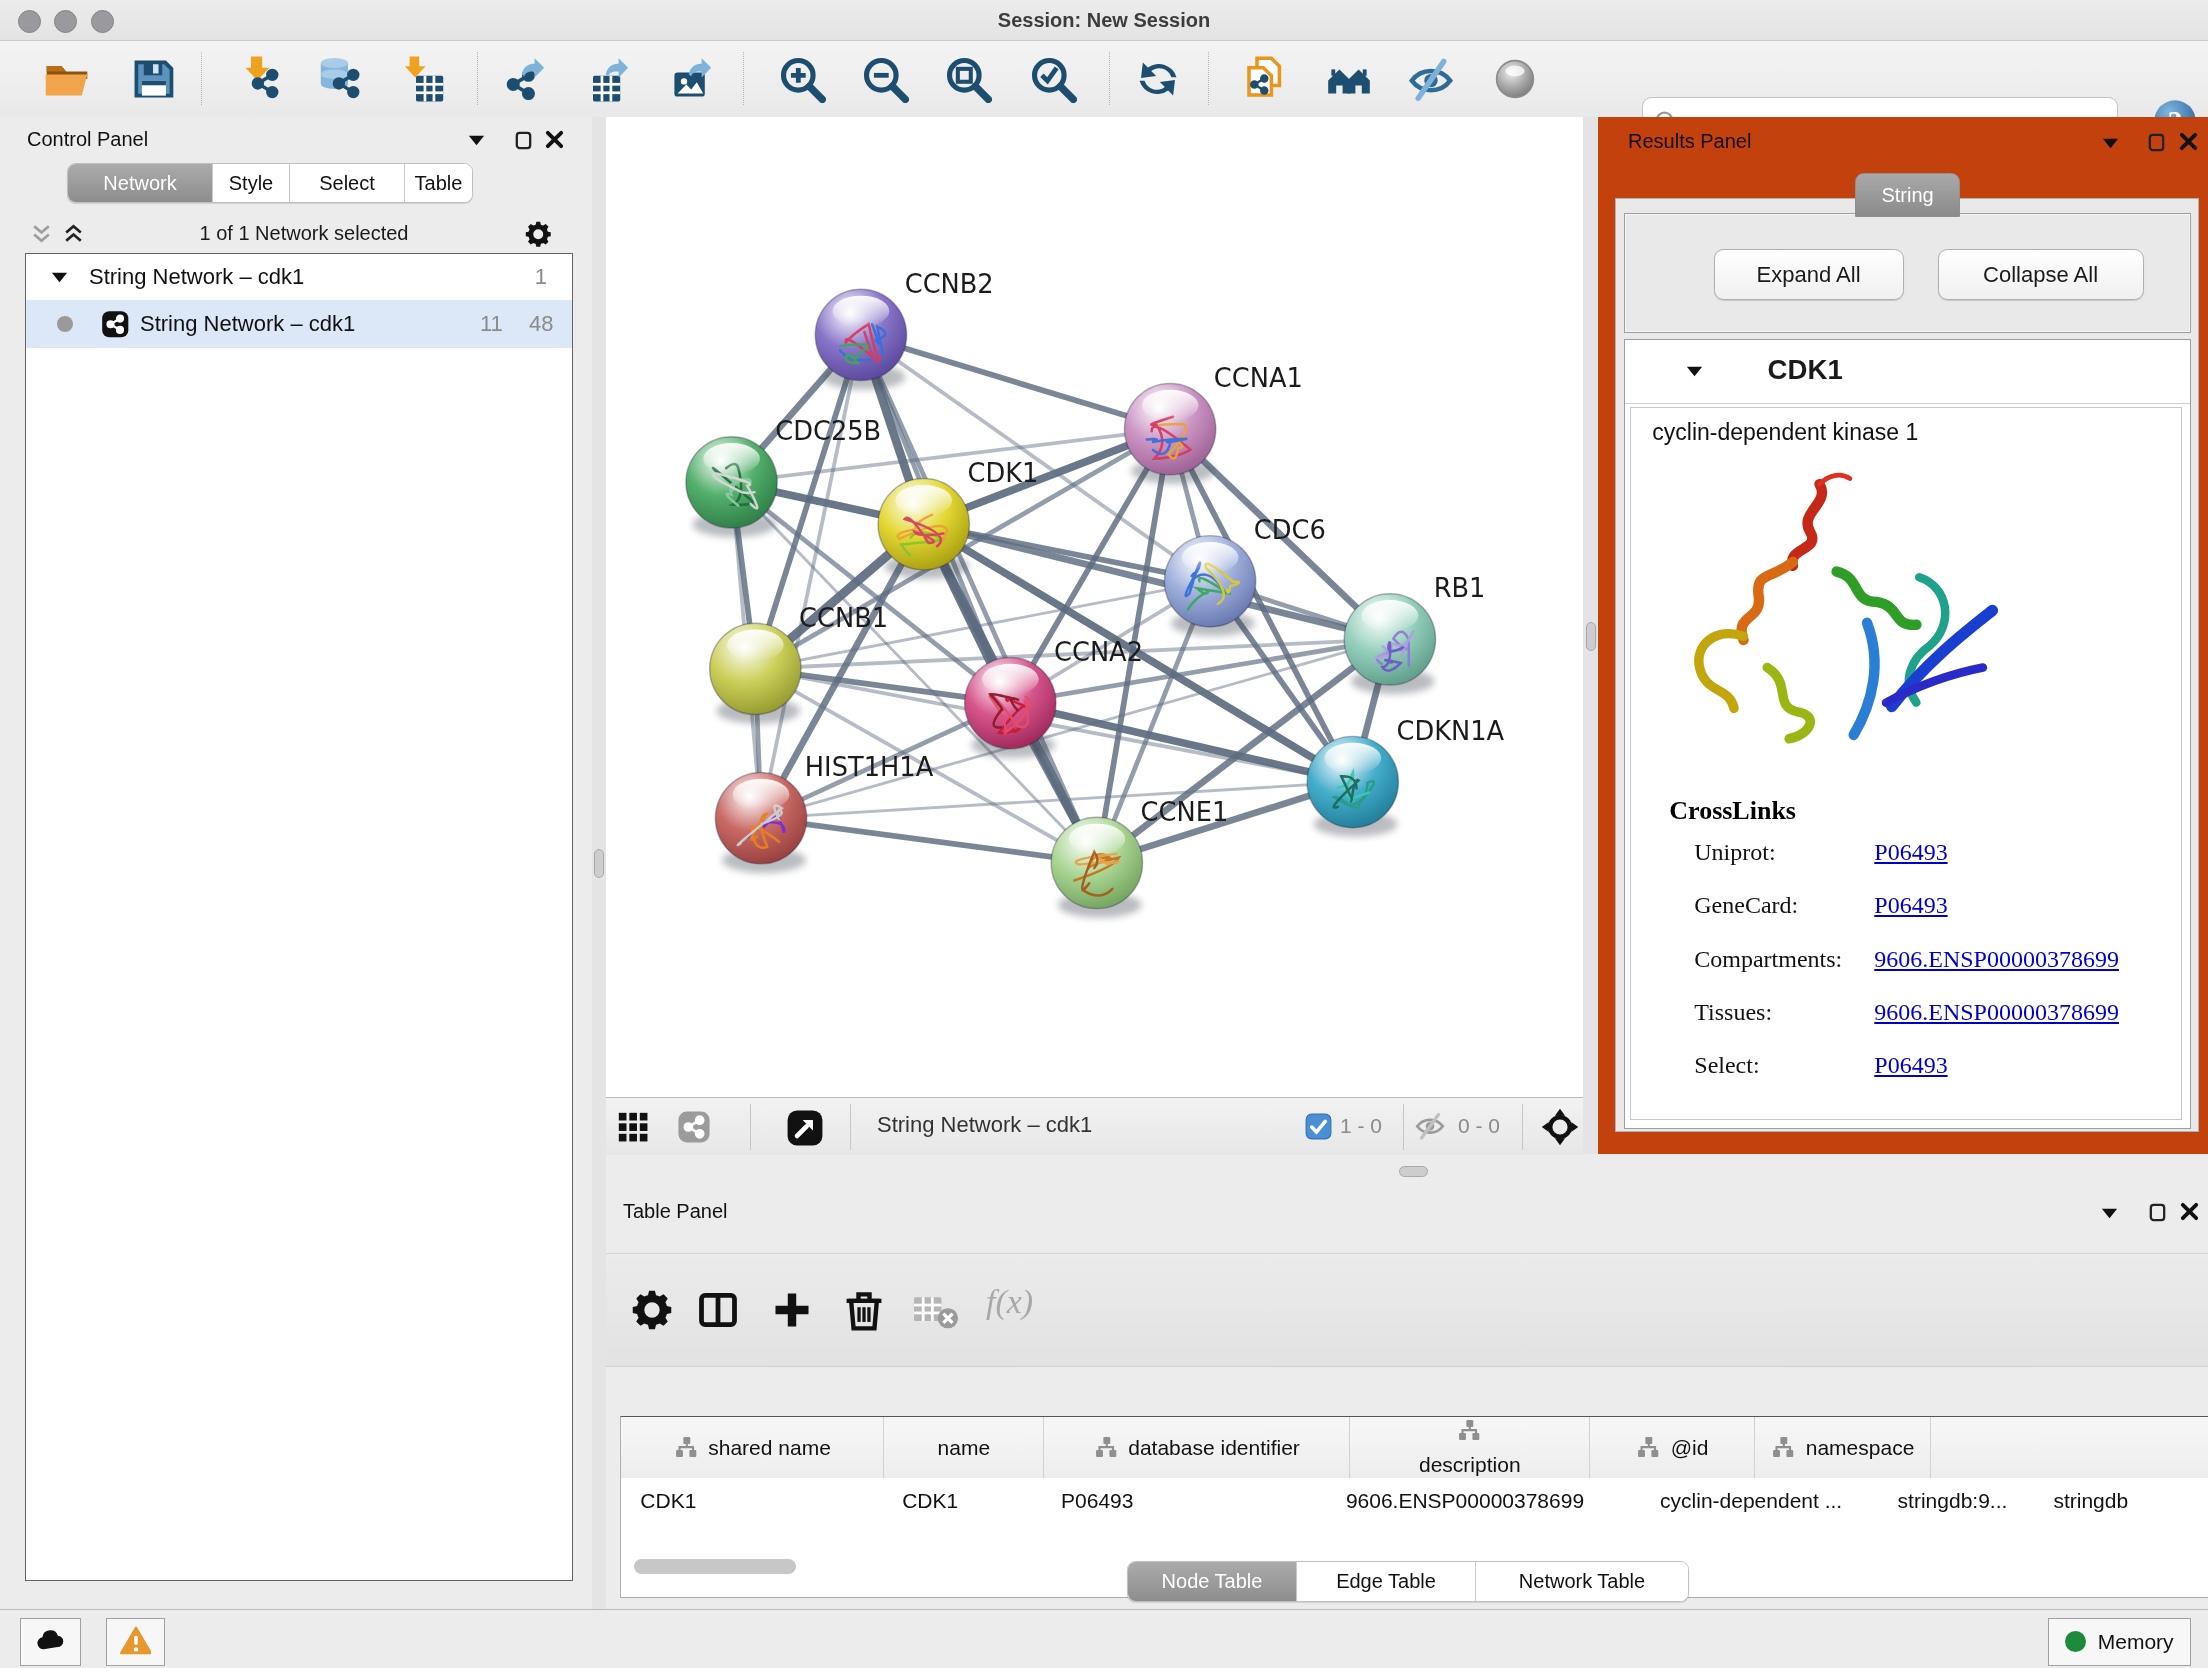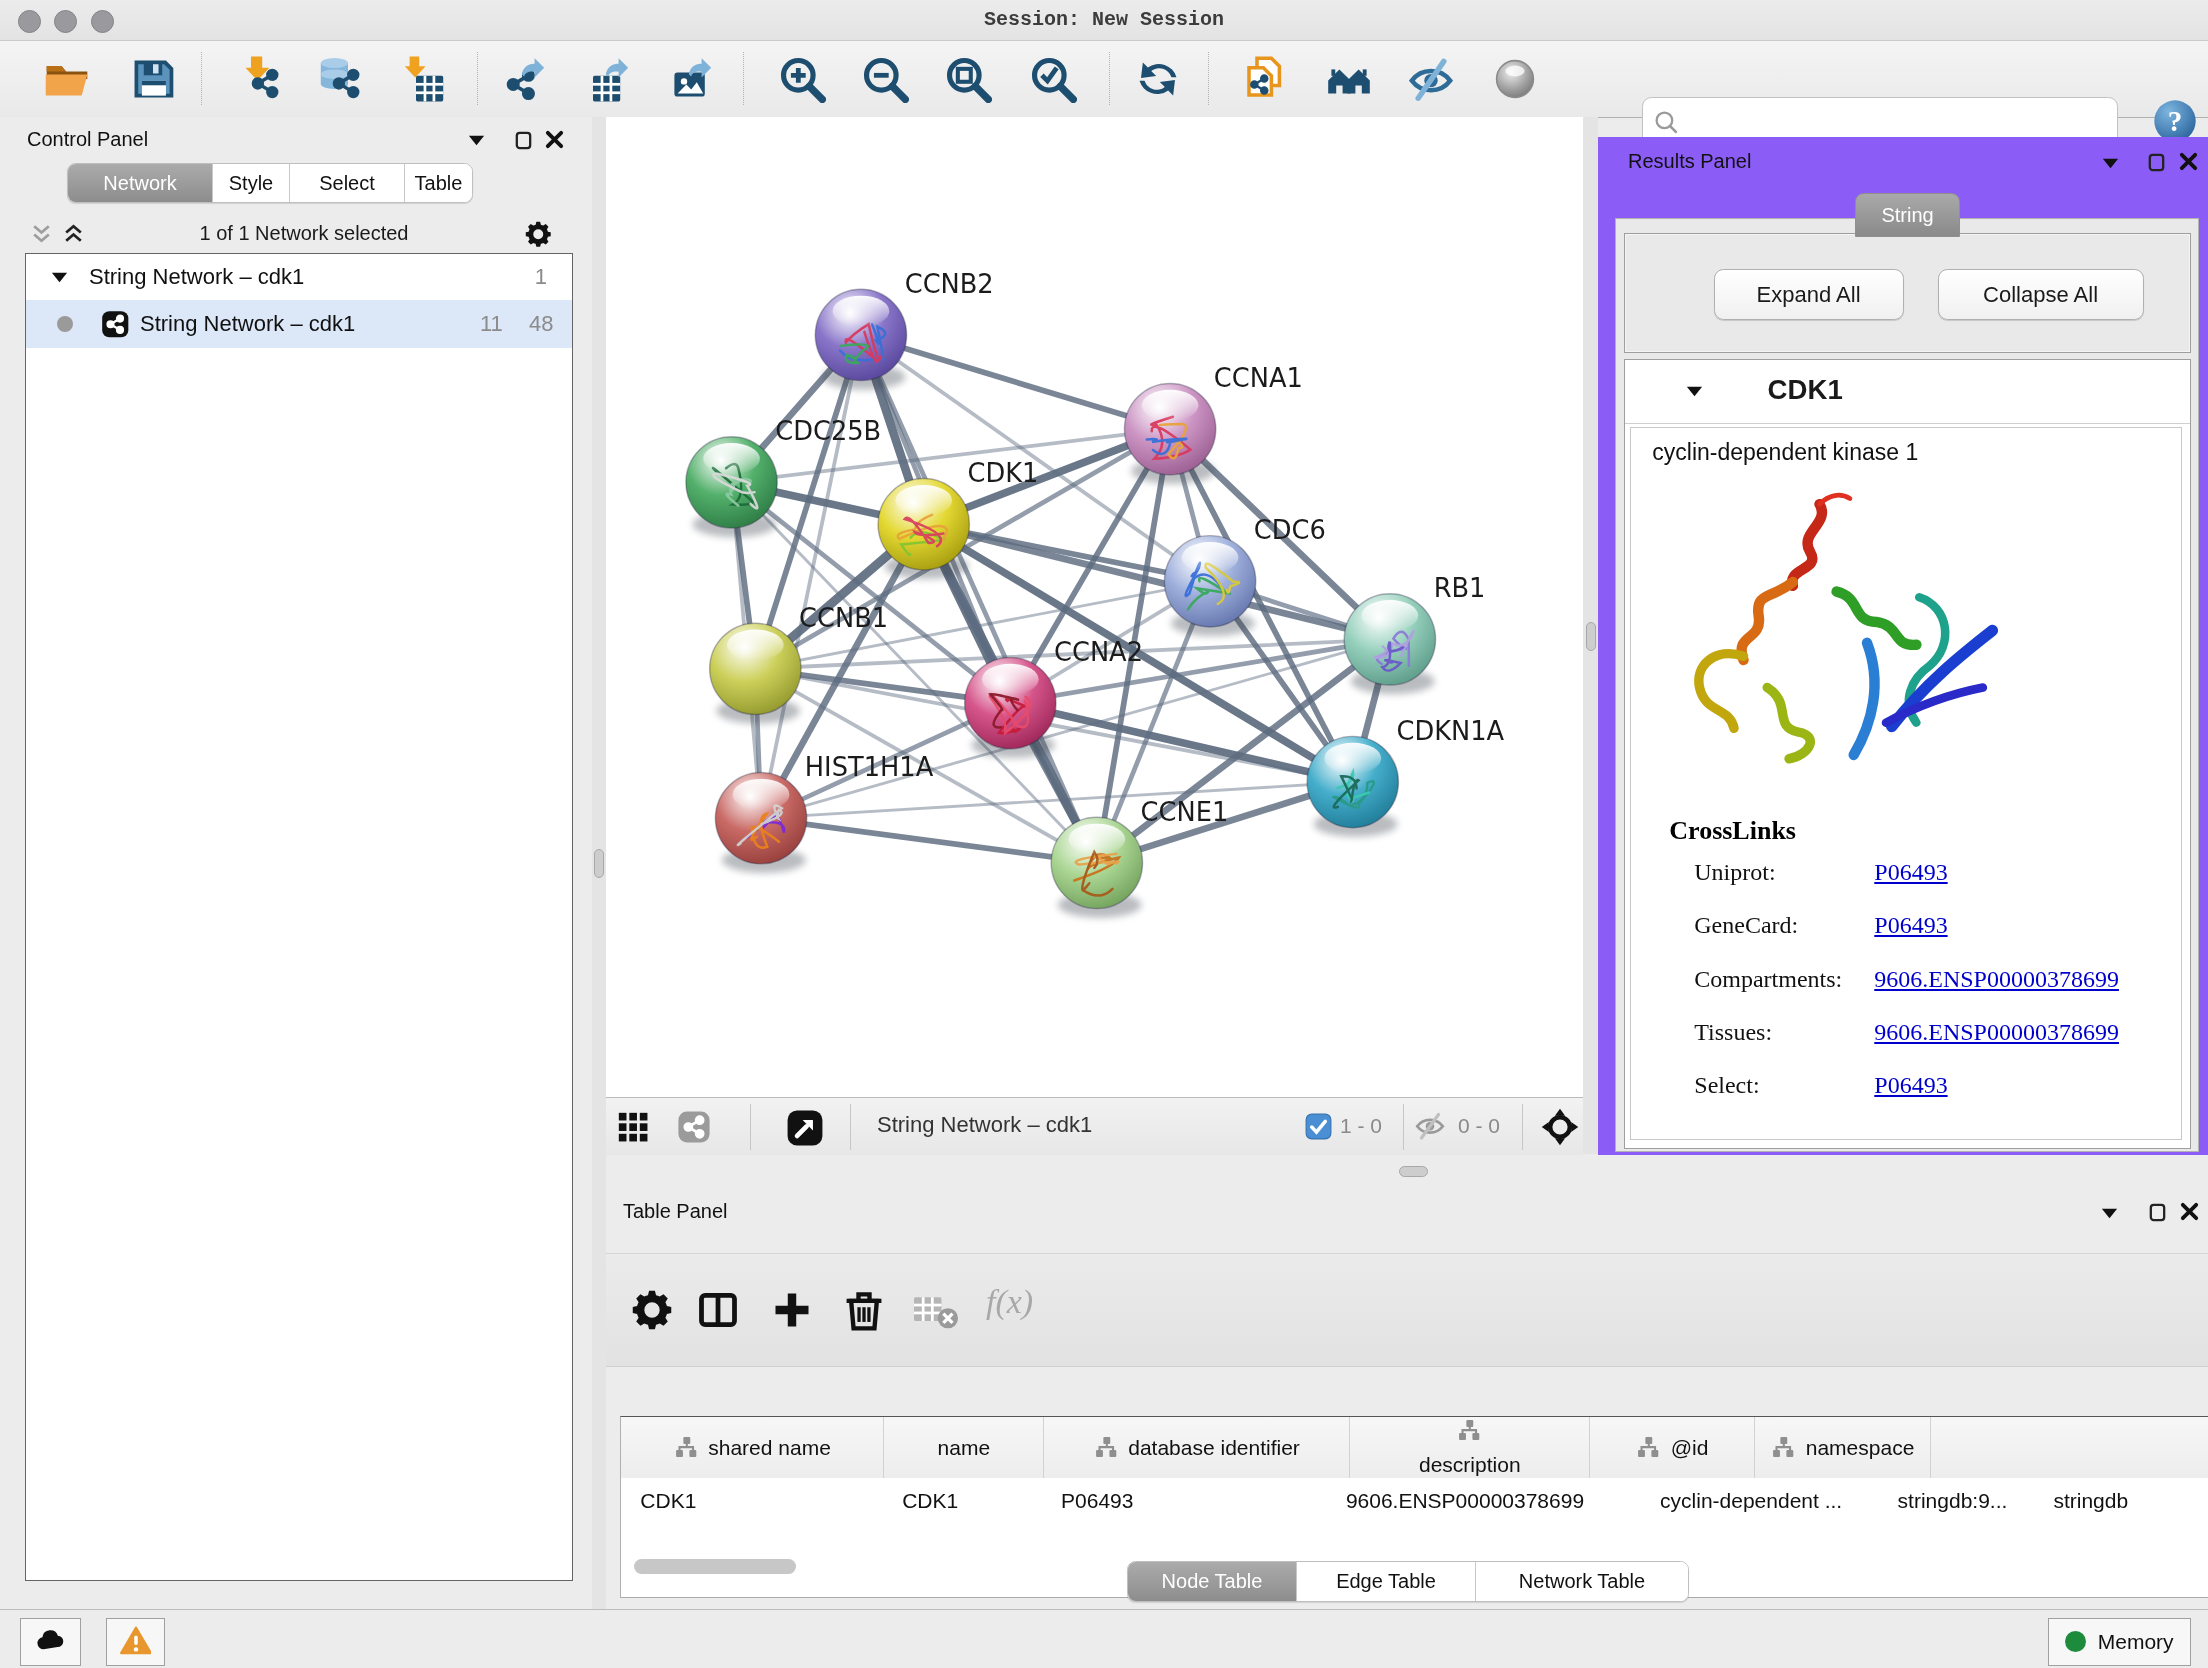--- a/index.html
+++ b/index.html
@@ -1,21 +1,21 @@
 <!DOCTYPE html>
 <html style="font-size:15px"><head>
 <meta charset="utf-8">
 <style>
   html,body{margin:0;padding:0;background:#444;}
   #app{position:relative;width:2208px;height:1668px;background:#ececec;overflow:hidden;
        font-family:"Liberation Sans",sans-serif;color:#1a1a1a;}
   .abs{position:absolute;}
   
   #titlebar{left:0;top:0;width:2208px;height:40px;background:linear-gradient(#ececec,#e3e3e3);
-            border-bottom:1px solid #c9c9c9;font-family:Liberation Mono, monospace;}
+            border-bottom:1px solid #c9c9c9;}
   .tlight{position:absolute;top:9.5px;width:21px;height:21px;border-radius:50%;
           background:#9a9a9e;border:1px solid #848488;}
   #wtitle{position:absolute;left:0;right:0;top:0;height:40px;line-height:40px;text-align:center;
           font-size:20px;font-weight:bold;color:#3c3c3c;}
   
   #toolbar{left:0;top:41px;width:2208px;height:76px;background:linear-gradient(#f4f4f4,#e9e9e9);
            border-bottom:1px solid #b0b0b0;}
   .tbtn{position:absolute;top:14.3px;width:48px;height:48px;cursor:pointer;}
   .tbtn svg{width:100%;height:100%;}
   .tsep{position:absolute;top:11.4px;width:0;height:53px;border-left:1.9px dotted #b3b3b3;}
@@ -49,21 +49,21 @@
           border-top:1px solid #bbb;border-bottom:1px solid #bbb;}
   .nbico{position:absolute;cursor:pointer;}
   .nbico svg{width:100%;height:100%;}
   .nbsep{position:absolute;top:5.7px;height:46px;width:0;border-left:1px solid #c6c6c6;}
   .nbtext{position:absolute;font-size:22px;color:#333;}
   .nbcount{position:absolute;font-size:21px;color:#8a8a8a;}
   
   .vdiv{position:absolute;background:#e4e4e4;}
   .handle{position:absolute;background:#cdcdcd;border:1px solid #a8a8a8;border-radius:7.6px;}
   
-  #resultspanel{left:1598px;top:117px;width:611px;height:1037px;background:#8b5cf6;margin-top:20px;}
+  #resultspanel{left:1598px;top:117px;width:611px;height:1037px;background:#c2410c;}
   #res-body{position:absolute;left:17px;top:81px;width:582px;height:932px;background:#e9e9e9;
             border:1px solid #b2b2b2;}
   #res-tab{position:absolute;left:257px;top:56px;width:103px;height:42px;border-radius:8.6px 8.6px 0 0;
            background:linear-gradient(#a9a9a9,#8a8a8a);border:1px solid #8f8f8f;color:#fff;
            font-size:20px;display:flex;align-items:center;justify-content:center;z-index:2;}
   #res-box1{position:absolute;left:7.6px;top:14.3px;width:565px;height:118px;border:1px solid #9e9e9e;
             box-shadow:inset 0 0 0 1px #f5f5f5;}
   .rbtn{position:absolute;top:35px;height:49px;background:linear-gradient(#ffffff,#f0f0f0);
         border:1px solid #b0b0b0;border-radius:9.5px;font-size:22px;display:flex;align-items:center;
         justify-content:center;cursor:pointer;box-shadow:0 1px 1px rgba(0,0,0,.15);}

